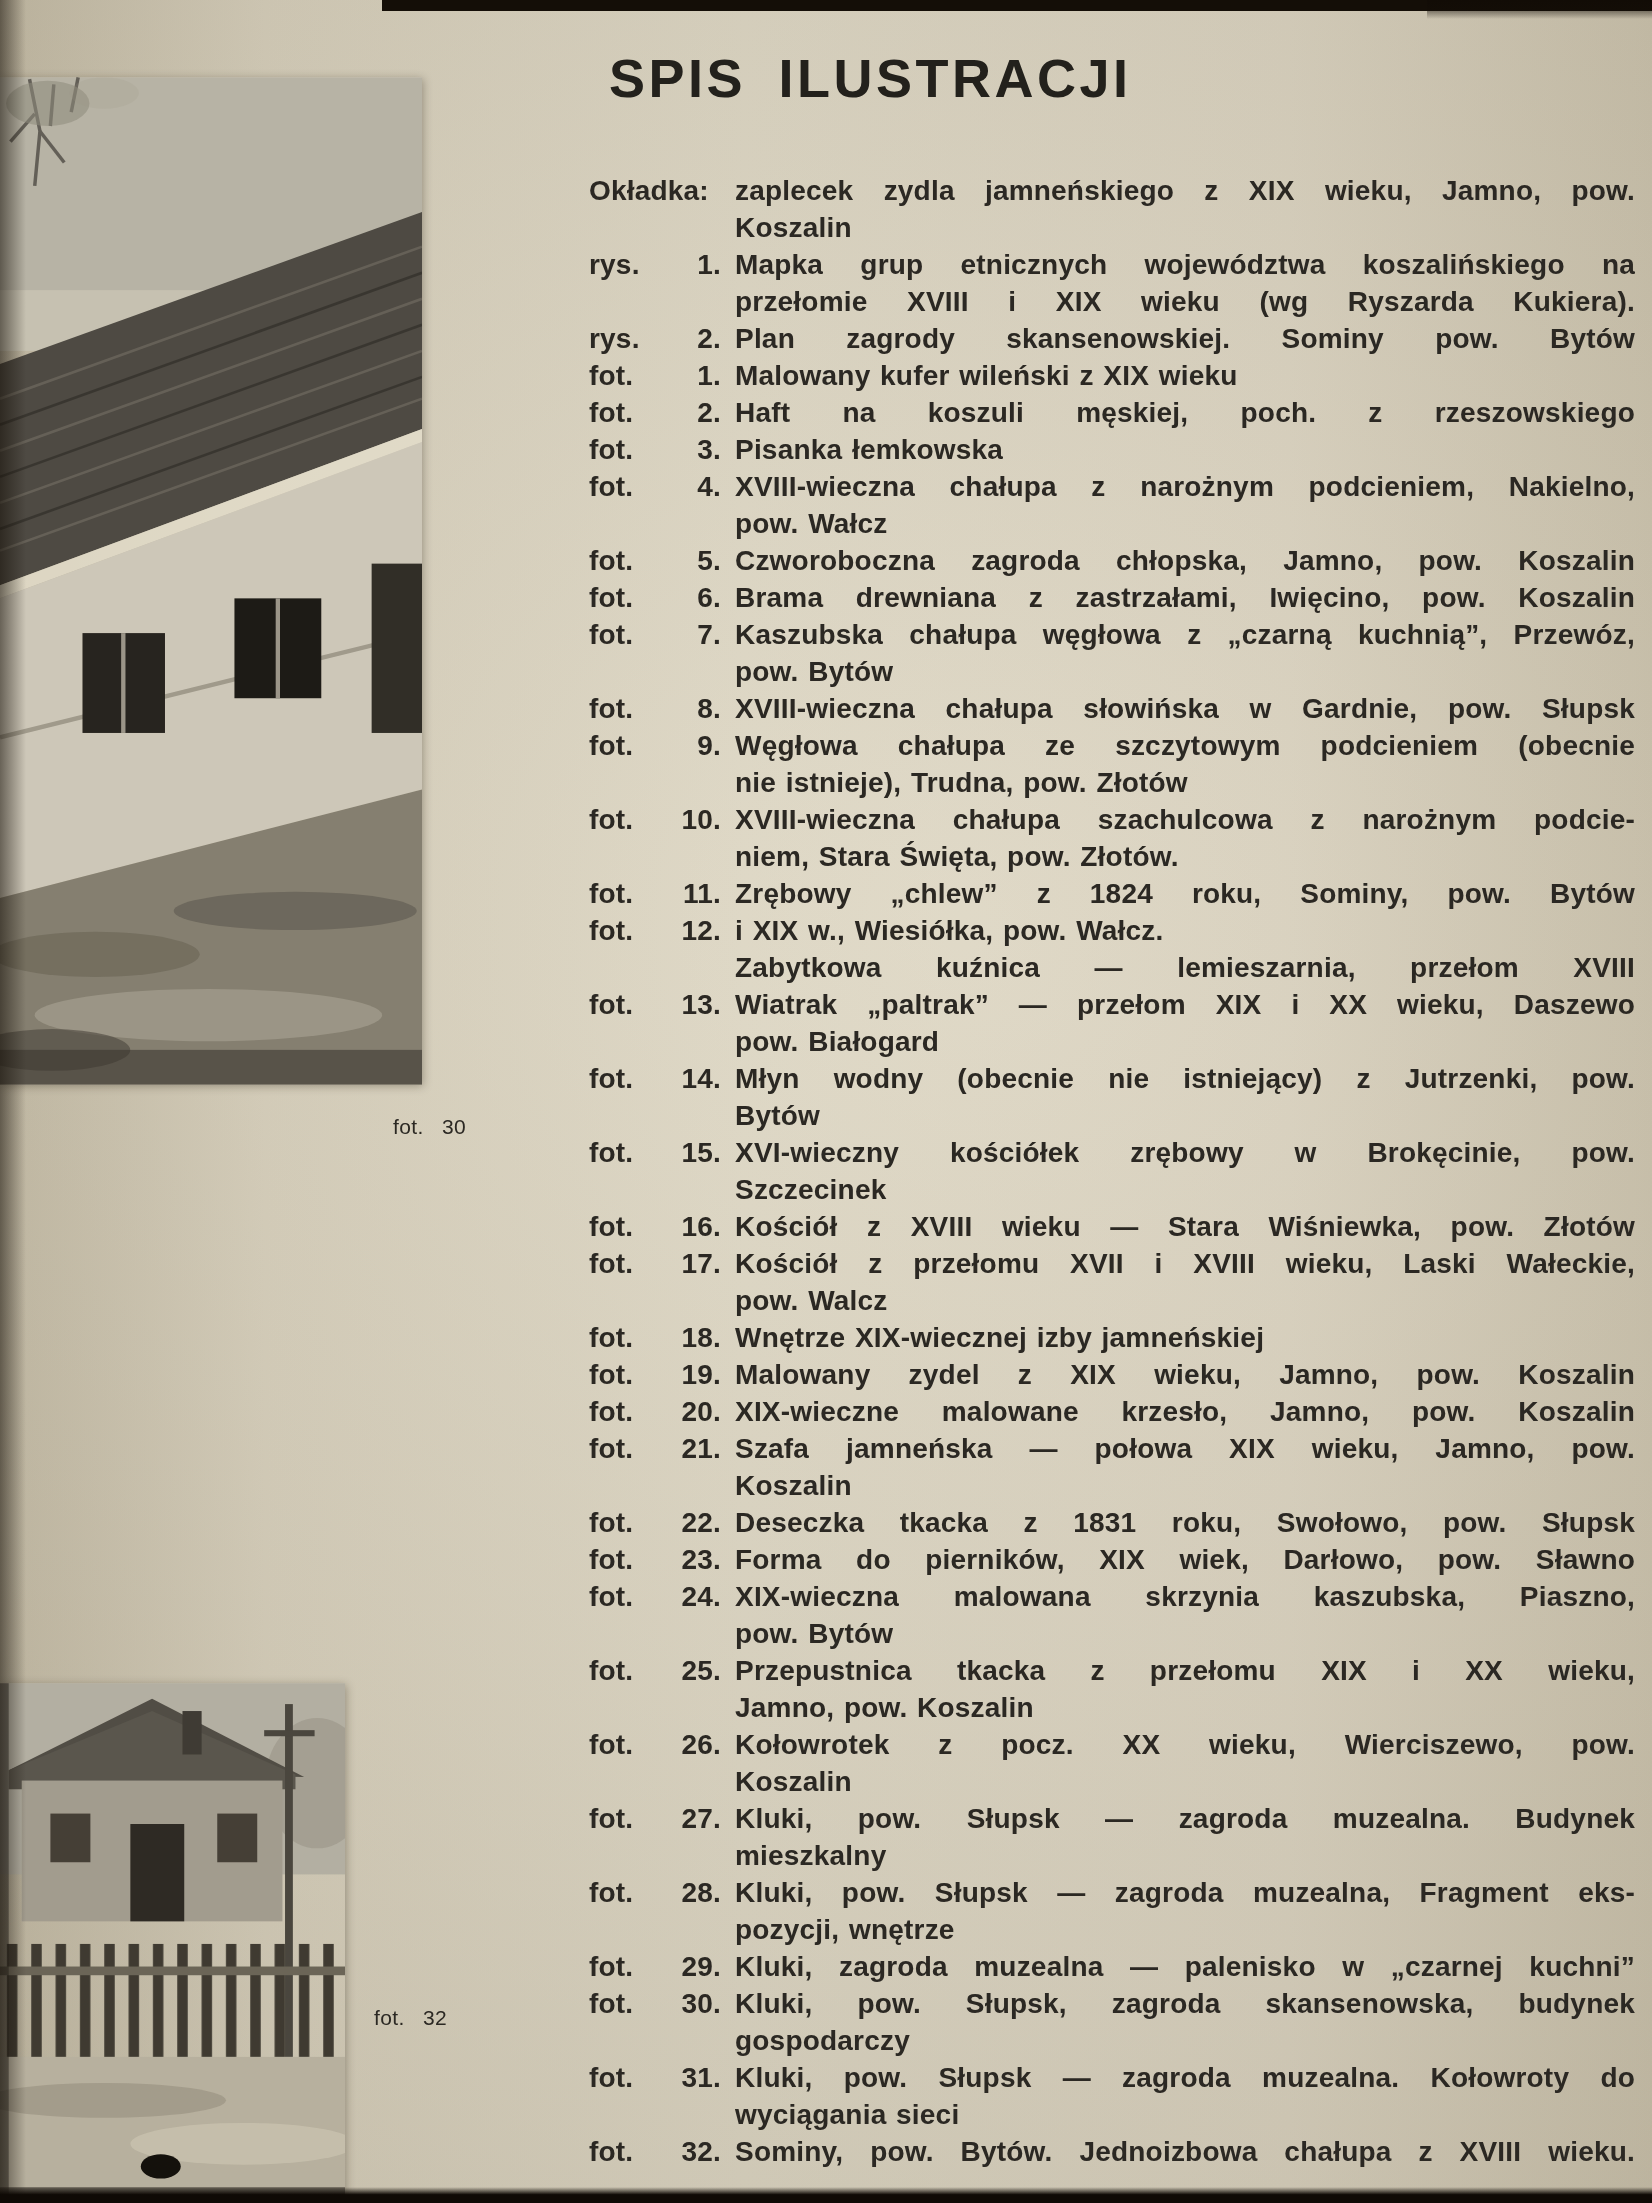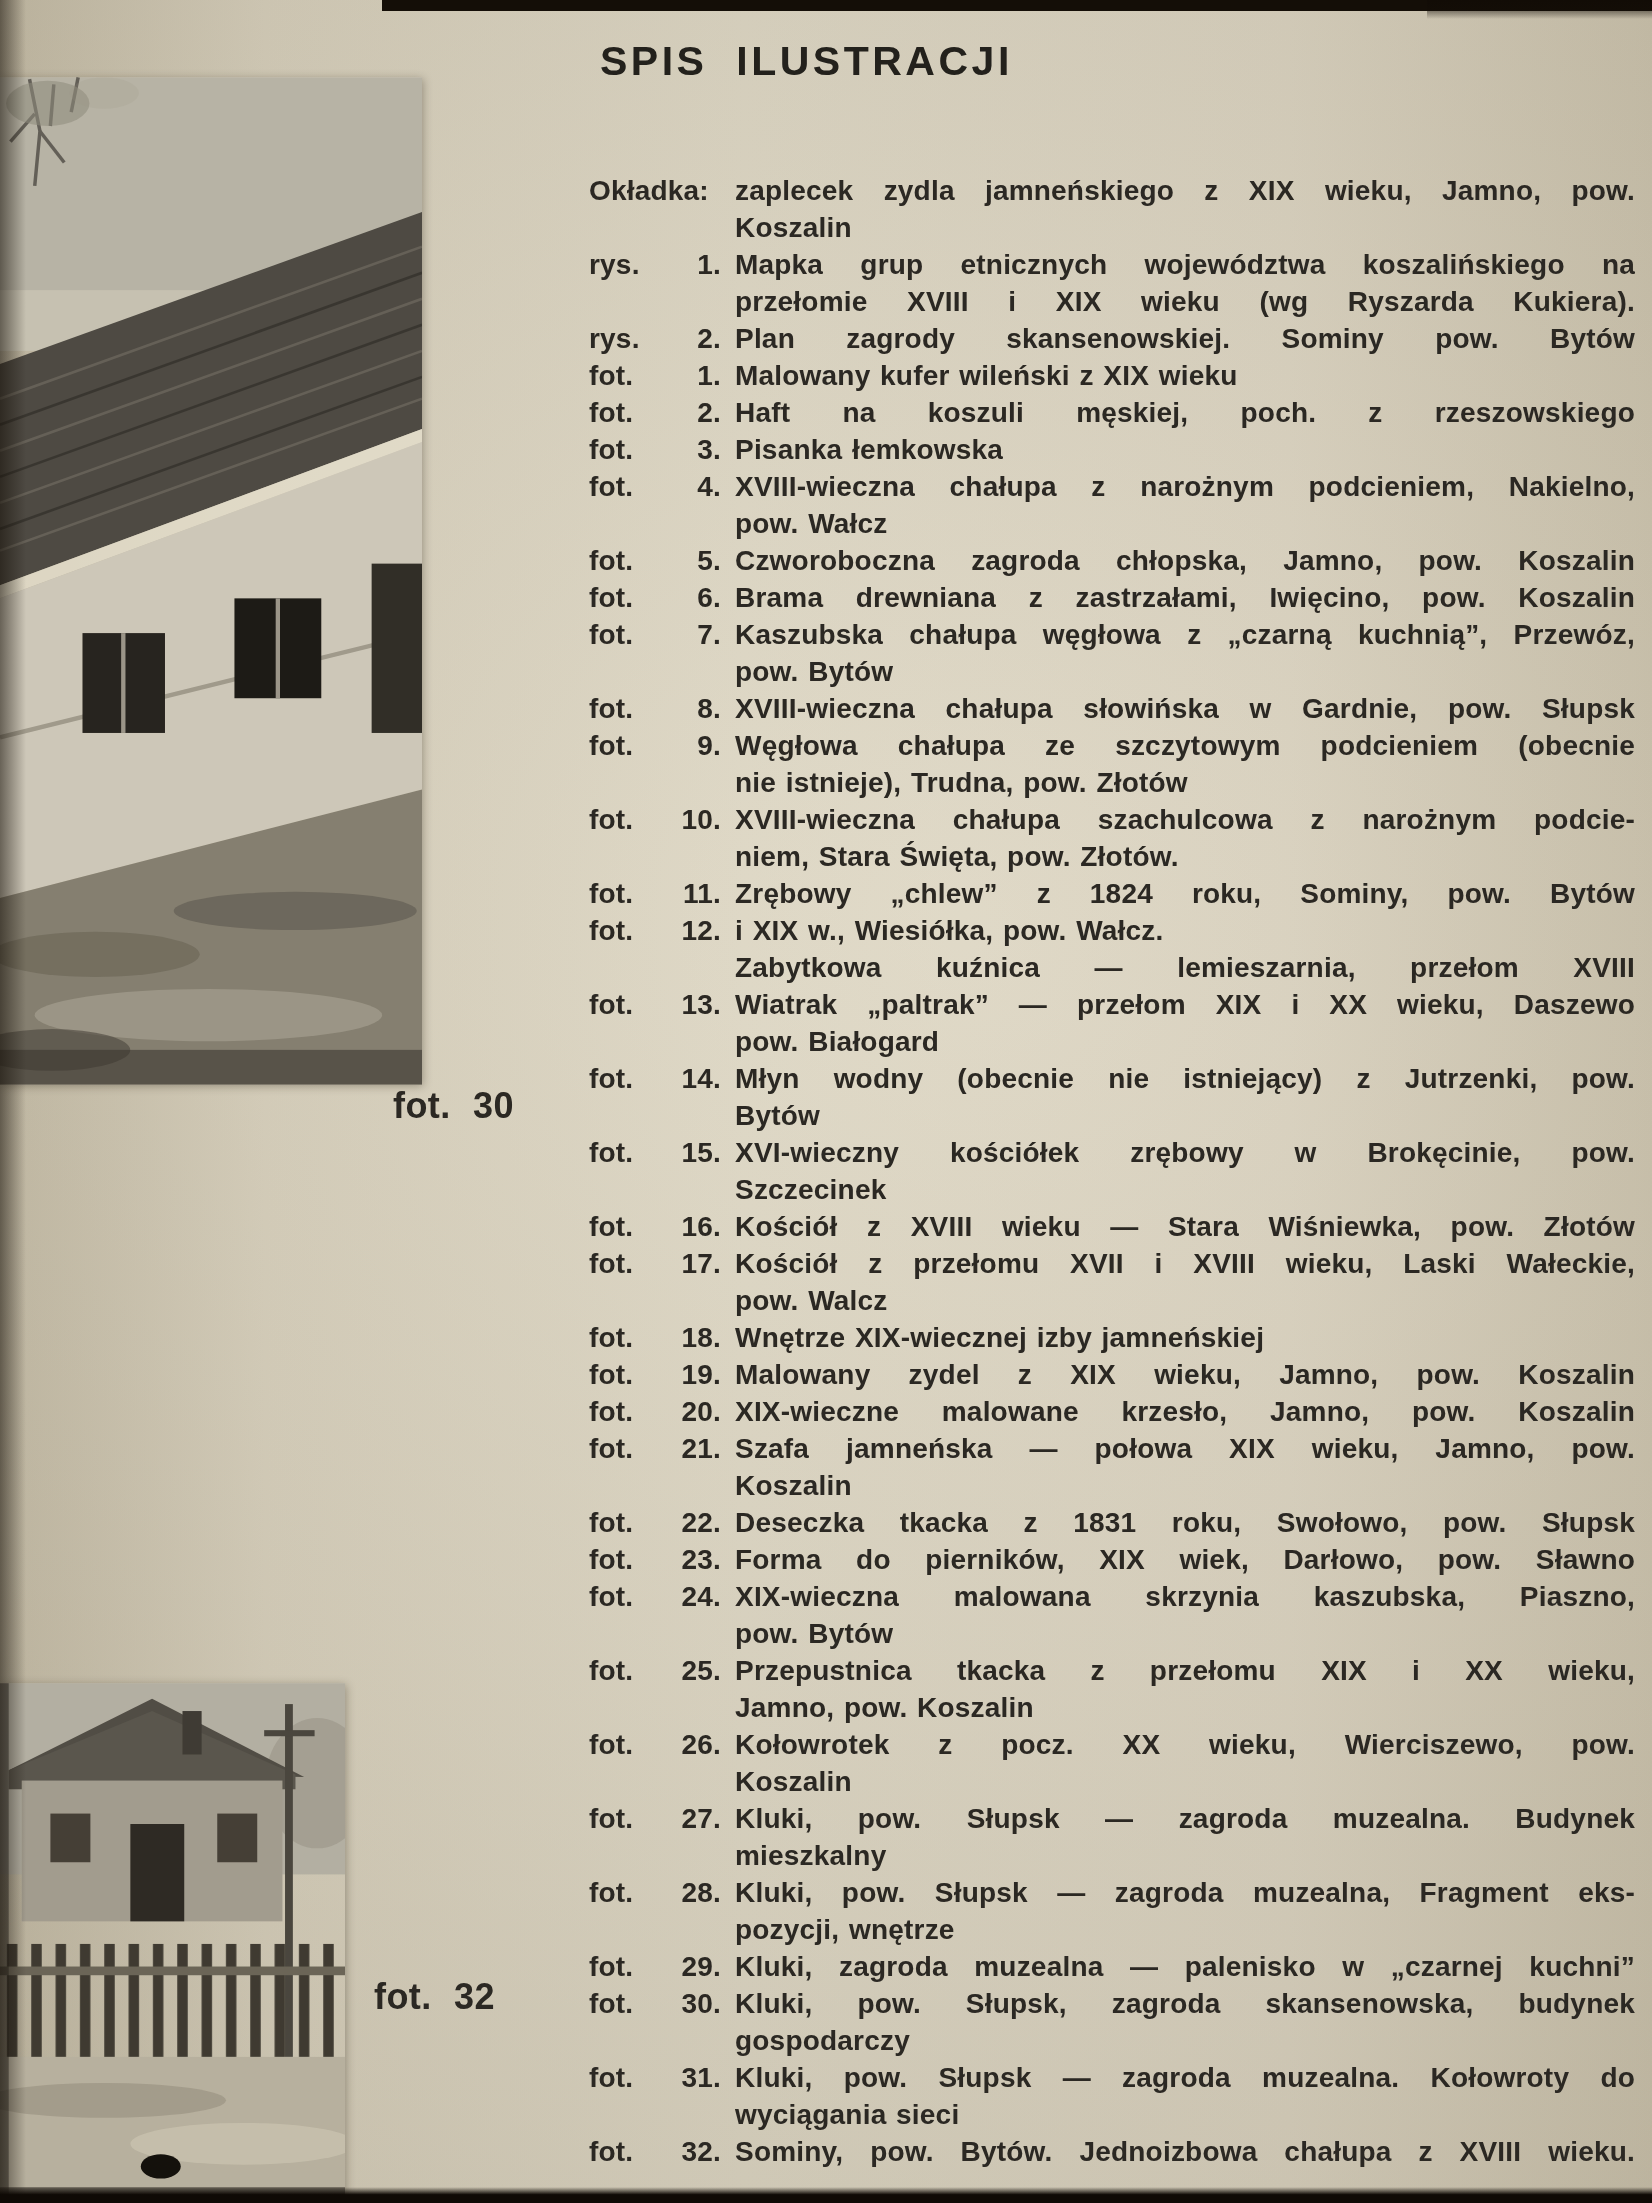--- a/index.html
+++ b/index.html
@@ -17,28 +17,28 @@
   .edge{position:absolute;background:#140e07;}
   .edge-top{top:0;left:382px;right:0;height:11.3px;}
   .edge-top-right{top:0;right:0;width:226px;height:19px;background:linear-gradient(180deg,#120c06,rgba(18,12,6,0));}
   .edge-bottom{left:0;right:0;bottom:0;height:17.4px;background:linear-gradient(0deg,#0f0a05 55%,rgba(15,10,5,0));}
   .edge-left{left:0;top:0;bottom:0;width:26px;background:linear-gradient(90deg,rgba(22,16,8,0.55),rgba(22,16,8,0));}
   .photo{position:absolute;left:0;box-shadow:1.7px 1.7px 8.7px rgba(40,32,18,0.35);}
   .photo svg{display:block;}
   .photo-top{top:77px;}
   .photo-bottom{top:1683px;}
   .caption{
-    position:absolute;font-weight:bold;font-size:36px;color:#2b2823;
-    word-spacing:12px;letter-spacing:0.4px;
+    position:absolute;font-weight:normal;font-size:21px;color:#2b2823;
+    word-spacing:12px;letter-spacing:0.4px;margin-top:30px;
   }
   .caption-top{left:393px;top:1085px;}
   .caption-bottom{left:374px;top:1976px;}
   .title{
-    position:absolute;left:592px;top:29.5px;margin:8px;
-    font-size:41px;font-weight:bold;color:#23211c;
+    position:absolute;left:592px;top:29.5px;margin:17px;
+    font-size:54px;font-weight:bold;color:#23211c;
     letter-spacing:3.5px;word-spacing:14px;
   }
   .entries{
     position:absolute;left:589px;top:148px;width:1046px;
     font-size:28px;font-weight:bold;color:#2b2823;
     letter-spacing:0.2px;word-spacing:1.7px;margin-top:24px;
   }
   .entry{display:flex;}
   .entry-head{
     flex:0 0 132px;margin-right:14px;

